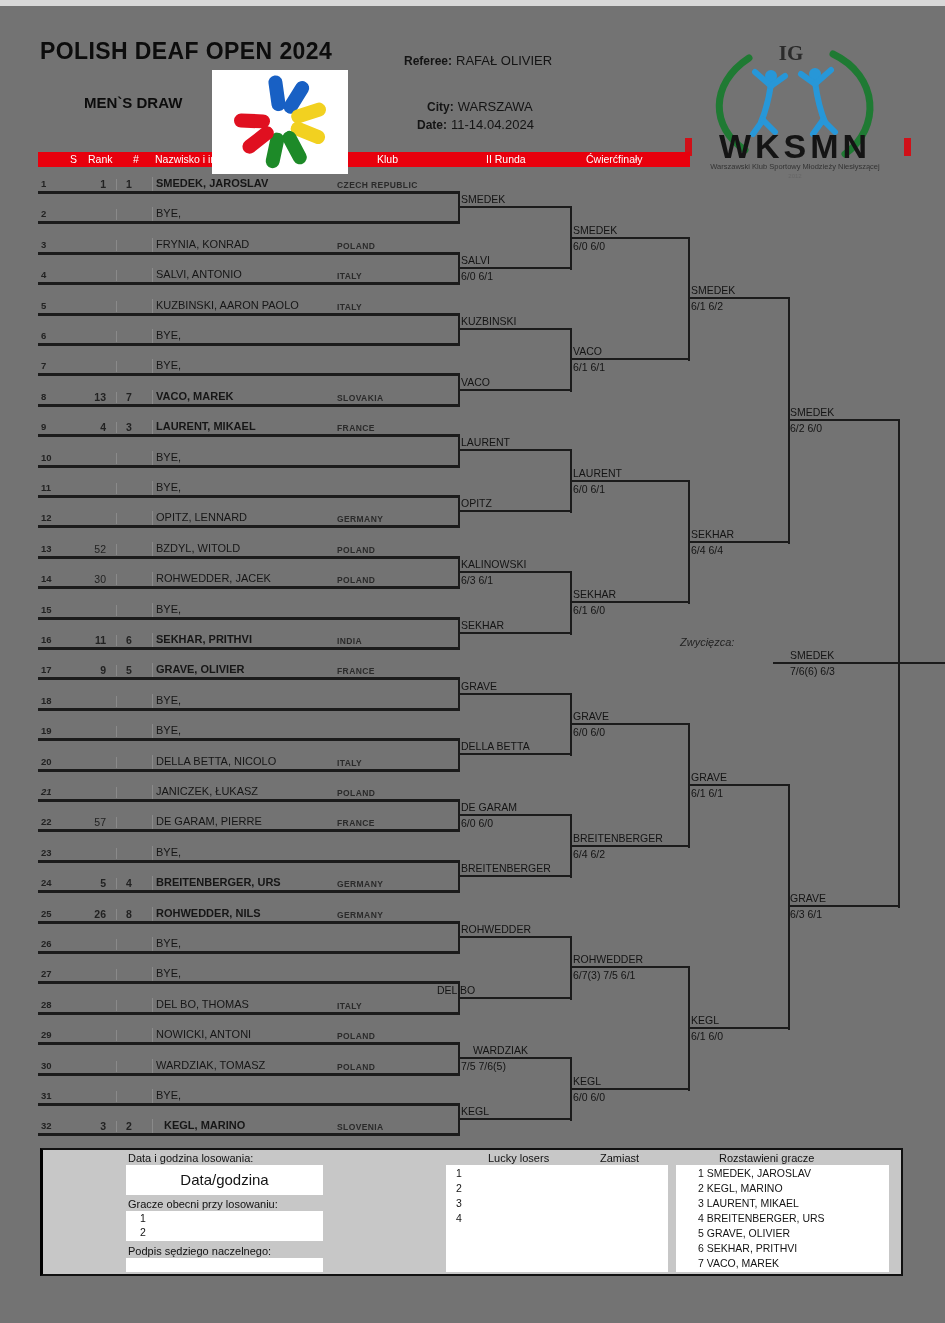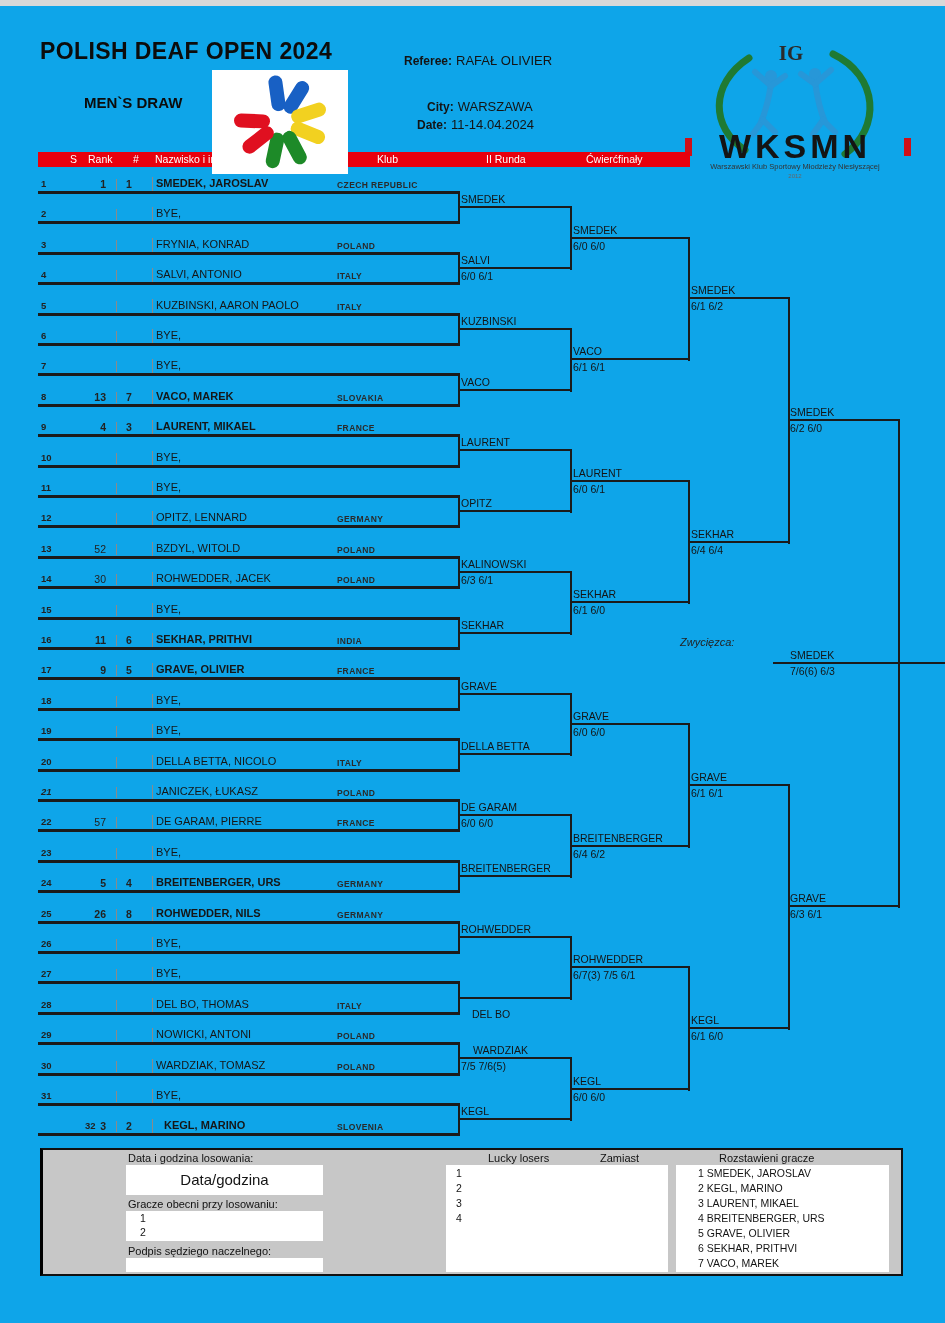--- a/index.html
+++ b/index.html
@@ -1,16 +1,16 @@
 <!DOCTYPE html>
 <html><head>
 <meta charset="utf-8">
 <style>
   html,body{margin:0;padding:0;background:#9a9a9a;}
-  .page{position:relative;width:945px;height:1323px;background:#0ea5e9;overflow:hidden;
+  .page{position:relative;width:945px;height:1323px;background:#737373;overflow:hidden;
         font-family:"Liberation Sans", sans-serif;color:#111;}
   .edge-top{position:absolute;left:0;top:0;width:945px;height:6px;background:#d8d8d8;}
   .abs{position:absolute;}
   .title{position:absolute;left:40px;top:38px;font-size:23px;font-weight:800;letter-spacing:.4px;color:#0c0c0c;}
   .subtitle{position:absolute;left:84px;top:94px;font-size:15px;font-weight:800;color:#0c0c0c;}
   .meta{position:absolute;font-size:13px;color:#141414;white-space:nowrap;}
   .meta b{font-size:12px;font-weight:800;margin-right:4px;}
   .redbar{position:absolute;left:38px;top:152px;width:652px;height:15px;background:#e8000d;z-index:1;}
   .redbar span{position:absolute;top:0;line-height:15px;font-size:10.5px;color:#fff;white-space:nowrap;}
   .event-logo{position:absolute;left:212px;top:70px;width:136px;height:104px;background:#fff;z-index:2;}
@@ -351,21 +351,21 @@
       <div class="rname" style="left: 156px; top: 1058.6px;">WARDZIAK, TOMASZ</div>
       <div class="rclub" style="left: 337px; top: 1061.6px;">POLAND</div>
       <div class="hline" style="left: 38px; top: 1103px; width: 420px; height: 3px;"></div>
       <div class="rnum" style="left: 41px; top: 1090px; width: 20px;">31</div>
       <div class="rrank" style="left: 58px; top: 1090px; width: 48px;"></div>
       <div class="tick" style="left: 116px; top: 1091px; height: 11px;"></div>
       <div class="rseed" style="left: 126px; top: 1090px; width: 20px;"></div>
       <div class="tick" style="left: 152px; top: 1089px; height: 14px;"></div>
       <div class="rname" style="left: 156px; top: 1089px;">BYE,</div>
       <div class="hline" style="left: 38px; top: 1133.4px; width: 420px; height: 3px;"></div>
-      <div class="rnum" style="left: 41px; top: 1120.4px; width: 20px; margin-left: 44px;">32</div>
+      <div class="rnum" style="left: 41px; top: 1120.4px; width: 20px;">32</div>
       <div class="rrank b" style="left: 58px; top: 1120.4px; width: 48px;">3</div>
       <div class="tick" style="left: 116px; top: 1121.4px; height: 11px;"></div>
       <div class="rseed" style="left: 126px; top: 1120.4px; width: 20px;">2</div>
       <div class="tick" style="left: 152px; top: 1119.4px; height: 14px;"></div>
       <div class="rname b" style="left: 156px; top: 1119.4px; padding-left: 8px;">KEGL, MARINO</div>
       <div class="rclub" style="left: 337px; top: 1122.4px;">SLOVENIA</div>
       <div class="vline" style="left: 458px; top: 191px; height: 33.4px;"></div>
       <div class="hline" style="left: 458px; top: 206.2px; width: 114px; height: 2px;"></div>
       <div class="wname" style="left: 461px; top: 193.2px;">SMEDEK</div>
       <div class="vline" style="left: 458px; top: 251.8px; height: 33.4px;"></div>
@@ -402,21 +402,21 @@
       <div class="wname" style="left: 461px; top: 801.2px;">DE GARAM</div>
       <div class="wscore" style="left: 461px; top: 817.2px;">6/0 6/0</div>
       <div class="vline" style="left: 458px; top: 859.8px; height: 33.4px;"></div>
       <div class="hline" style="left: 458px; top: 875px; width: 114px; height: 2px;"></div>
       <div class="wname" style="left: 461px; top: 862px;">BREITENBERGER</div>
       <div class="vline" style="left: 458px; top: 920.6px; height: 33.4px;"></div>
       <div class="hline" style="left: 458px; top: 935.8px; width: 114px; height: 2px;"></div>
       <div class="wname" style="left: 461px; top: 922.8px;">ROHWEDDER</div>
       <div class="vline" style="left: 458px; top: 981.4px; height: 33.4px;"></div>
       <div class="hline" style="left: 458px; top: 996.6px; width: 114px; height: 2px;"></div>
-      <div class="wname" style="left: 472px; top: 983.6px; margin-top: 24px;">DEL BO</div>
+      <div class="wname" style="left: 437px; top: 983.6px;">DEL BO</div>
       <div class="vline" style="left: 458px; top: 1042.2px; height: 33.4px;"></div>
       <div class="hline" style="left: 458px; top: 1057.4px; width: 114px; height: 2px;"></div>
       <div class="wname" style="left: 461px; top: 1044.4px; margin-left: 12px;">WARDZIAK</div>
       <div class="wscore" style="left: 461px; top: 1060.4px;">7/5 7/6(5)</div>
       <div class="vline" style="left: 458px; top: 1103px; height: 33.4px;"></div>
       <div class="hline" style="left: 458px; top: 1118.2px; width: 114px; height: 2px;"></div>
       <div class="wname" style="left: 461px; top: 1105.2px;">KEGL</div>
       <div class="vline" style="left: 570px; top: 206.2px; height: 63.8px;"></div>
       <div class="hline" style="left: 570px; top: 236.6px; width: 120px; height: 2px;"></div>
       <div class="wname" style="left: 573px; top: 223.6px;">SMEDEK</div>

